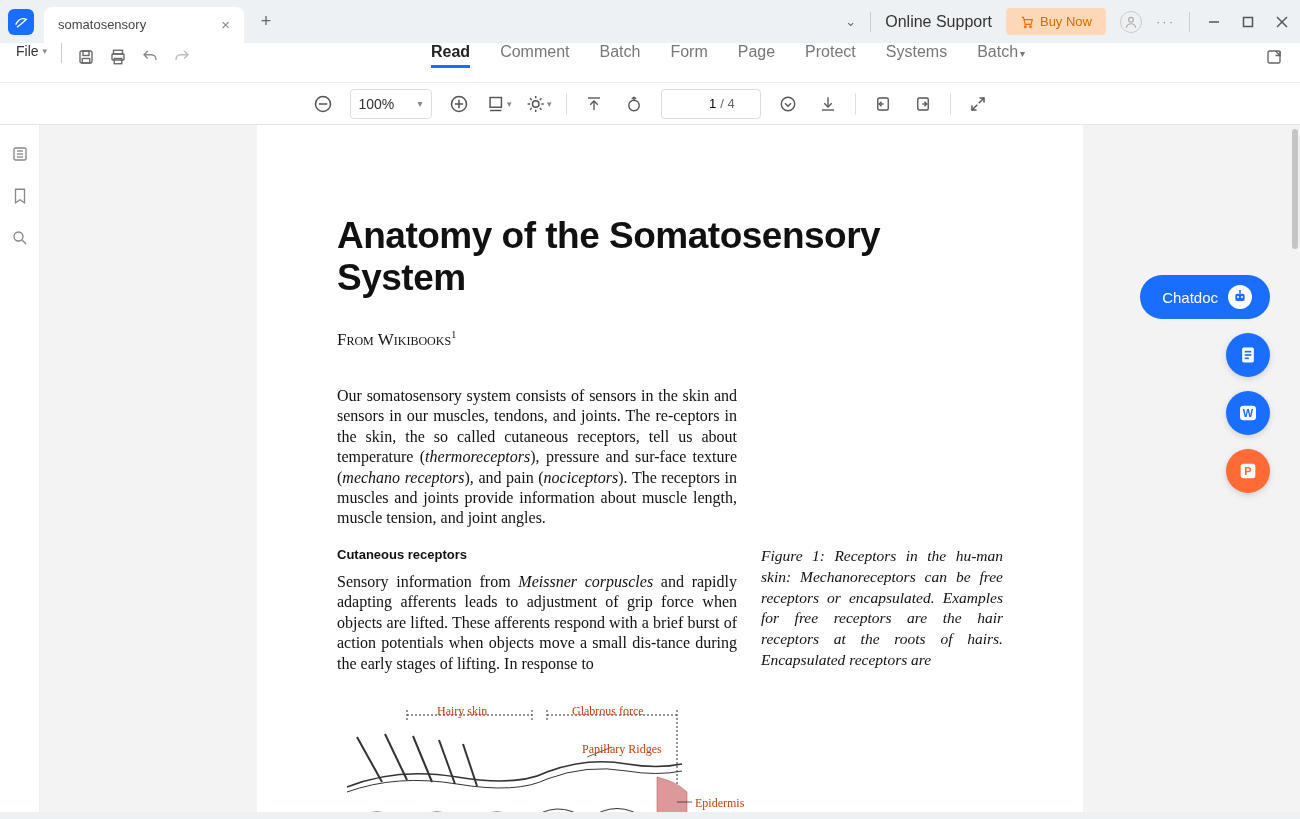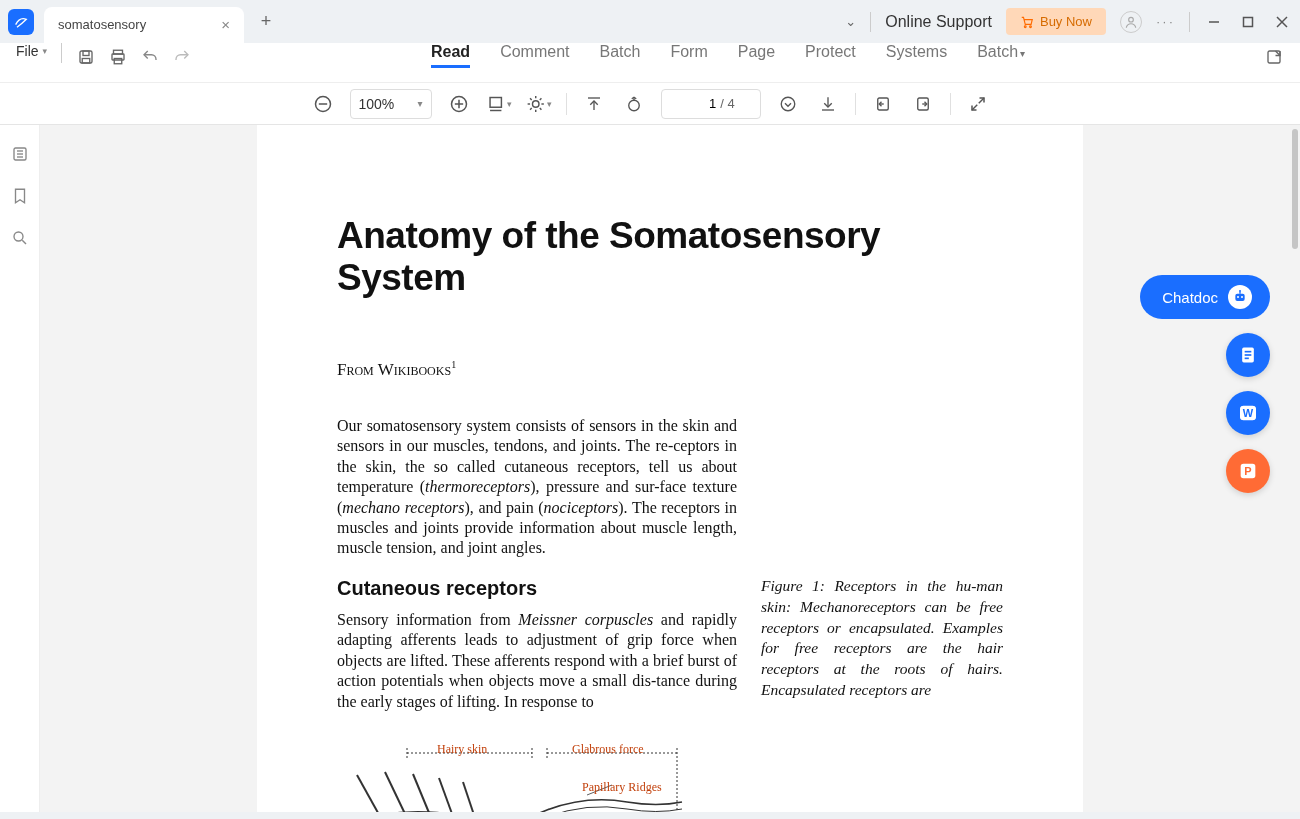--- a/index.html
+++ b/index.html
@@ -38,29 +38,29 @@
   .zoom-caret { color:#888; font-size:10px; }
   .page-input { width: 100px; height:30px; border:1px solid #ddd; border-radius:4px; display:flex; align-items:center; justify-content:center; font-size:13px; gap:4px; }
   .page-num { width: 30px; border:none; text-align:right; font-size:13px; outline:none; }
   .page-total { color:#666; }
   
   .workspace { display:flex; height: calc(819px - 42px - 48px - 42px); background:#f3f3f3; position:relative; }
   .left-rail { width: 40px; background:#fff; border-right:1px solid #eee; display:flex; flex-direction:column; align-items:center; padding-top:18px; gap:20px; }
   .rail-icon { width:22px; height:22px; display:flex; align-items:center; justify-content:center; color:#888; cursor:pointer; }
   .canvas-wrap { flex:1; overflow:auto; display:flex; justify-content:center; }
   .page { width: 826px; background:#fff; margin-top:0; padding: 90px 80px 20px 80px; font-family: Georgia, "Times New Roman", serif; color:#111; position:relative; min-height:1100px; }
-  .page h1 { font-size: 37px; font-family: Arial, sans-serif; font-weight:700; margin-bottom: 60px; letter-spacing:-0.5px; }
+  .page h1 { font-size: 37px; font-family: Arial, sans-serif; font-weight:700; margin-bottom: 30px; letter-spacing:-0.5px; }
   .from-wb { font-variant: small-caps; font-size: 17px; margin-bottom: 36px; }
   .from-wb sup { font-size:10px; }
   .two-col { display:flex; gap: 24px; }
   .left-col { flex: 1; }
   .right-col { width: 290px; }
   .body-text { font-size: 16px; line-height: 1.28; text-align: justify; margin-bottom: 18px; }
   .body-text em { font-style: italic; }
-  .subhead { font-family: Arial, sans-serif; font-size: 20px; font-weight:600; margin: 14px 0 10px; }
+  .subhead { font-family: Arial, sans-serif; font-size: 13px; font-weight:600; margin: 14px 0 10px; }
   .pink-box { background: #fbd0d0; padding: 18px 20px; font-family: Georgia, serif; font-style: italic; font-size: 15.5px; line-height:1.35; color:#333; }
   .fig-caption { font-size: 15.5px; font-style: italic; line-height:1.35; text-align: justify; margin-top: 160px; }
   .fig-caption .lead { font-style: italic; }
   
   .skin-diagram { position:relative; width: 400px; height:160px; margin-top:10px; }
   .skin-label { position:absolute; font-size:12px; font-family: Georgia, serif; color:#c2410c; }
   
   .float-right { position: absolute; right: 30px; display:flex; flex-direction:column; align-items:flex-end; gap:14px; top: 150px; }
   .chatdoc { background:#1a6eff; color:#fff; border-radius: 24px; padding: 10px 18px 10px 22px; display:flex; align-items:center; gap:10px; font-size:15px; font-weight:500; cursor:pointer; }
   .chat-bot { width:24px; height:24px; background:#fff; border-radius:50%; display:flex; align-items:center; justify-content:center; }

